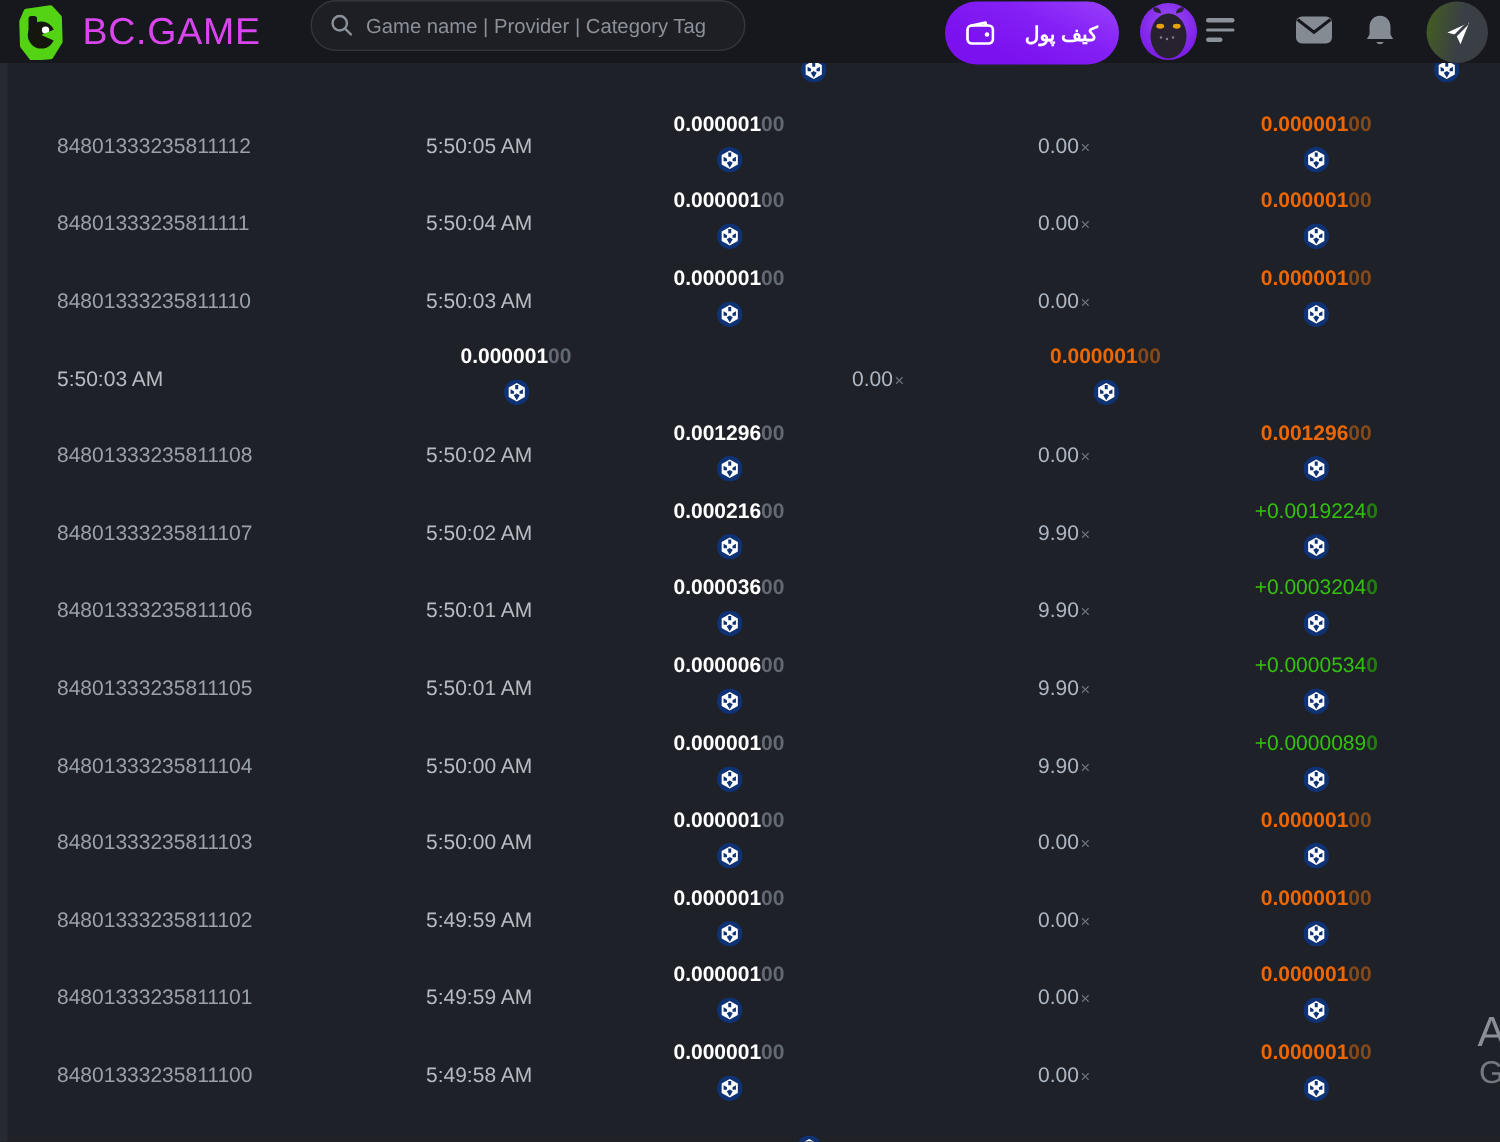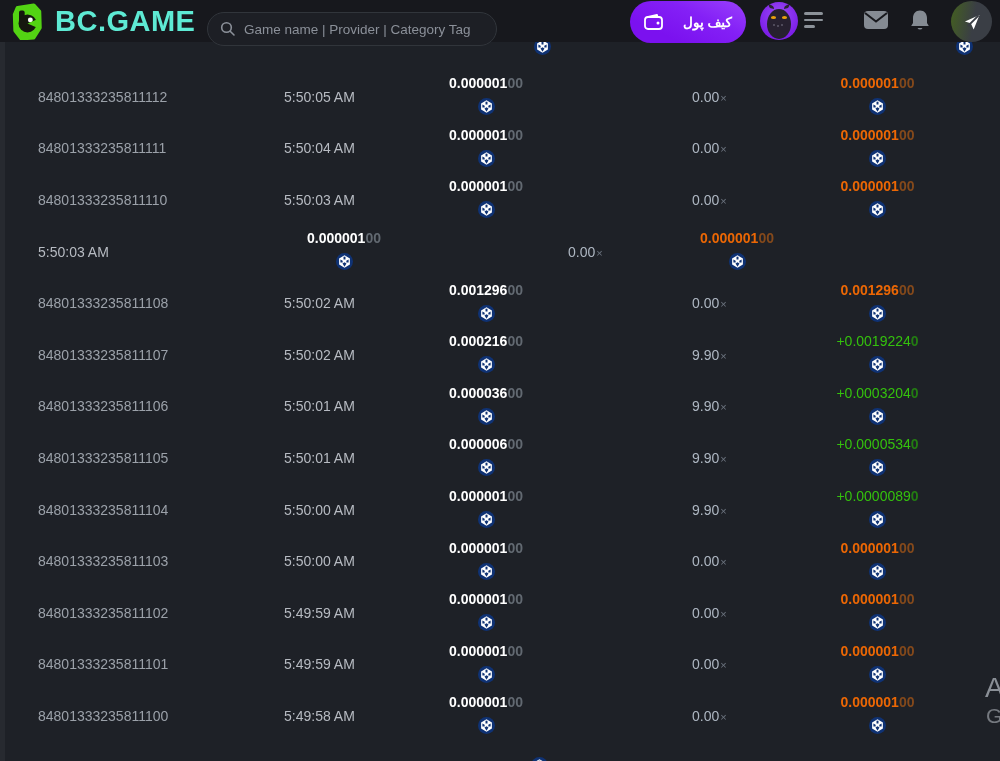--- a/index.html
+++ b/index.html
@@ -3,23 +3,23 @@
 <meta charset="utf-8">
 <style>
   * { margin:0; padding:0; box-sizing:border-box; }
   html,body { width:1000px; height:761px; overflow:hidden; background:#1e2127;
     font-family:"Liberation Sans","DejaVu Sans",sans-serif; }
 
   
   .header { position:relative; z-index:5; height:42px; background:#17181d;
     display:flex; align-items:center; padding:0 10px; }
   .logo-wrap { display:flex; align-items:center; gap:9px; cursor:pointer; }
-  .brand-text { color:#5eead4; font-weight:700; font-size:29px; letter-spacing:.5px; }
-
-  .search-pill { position:absolute; left:207px; top:12px; width:290px; height:34px;
+  .brand-text { color:#d946ef; font-weight:400; font-size:25px; letter-spacing:.5px; }
+
+  .search-pill { position:absolute; left:207px; top:0; width:290px; height:34px;
     background:#1d1f25; border:1px solid #31353b; border-radius:17px;
     display:flex; align-items:center; gap:8px; padding:0 12px; }
   .search-ph { color:#8b9099; font-size:13.5px; white-space:nowrap; overflow:hidden; }
 
   .currency-pill { position:absolute; left:518px; top:3px; width:140px; height:37px;
     background:#26282e; border-radius:19px; display:flex; flex-direction:column;
     justify-content:center; padding-left:16px; cursor:pointer; }
   .currency-top { display:flex; align-items:center; gap:5px; }
   .currency-code { color:#9aa0a8; font-size:12px; font-weight:700; letter-spacing:.3px; }
   .balance { color:#fff; font-weight:700; font-size:13.5px; line-height:13px; }

